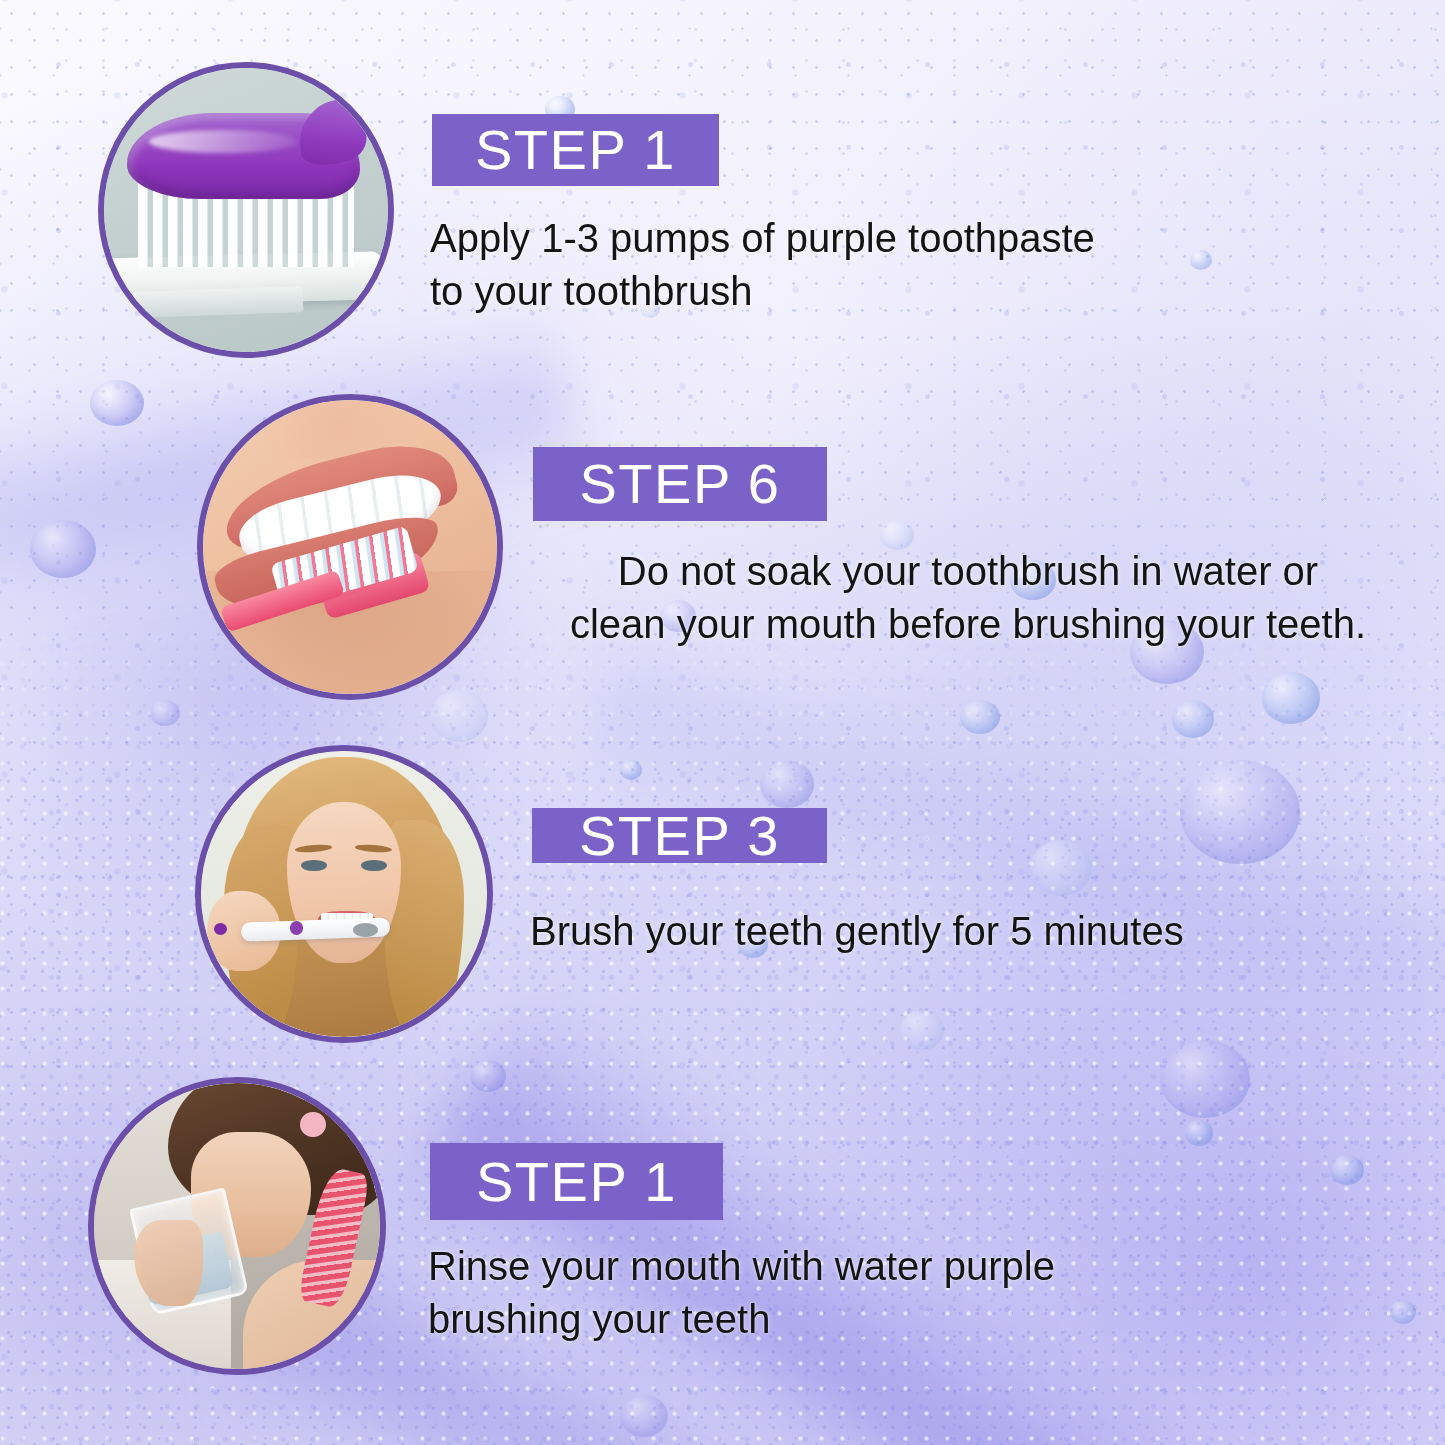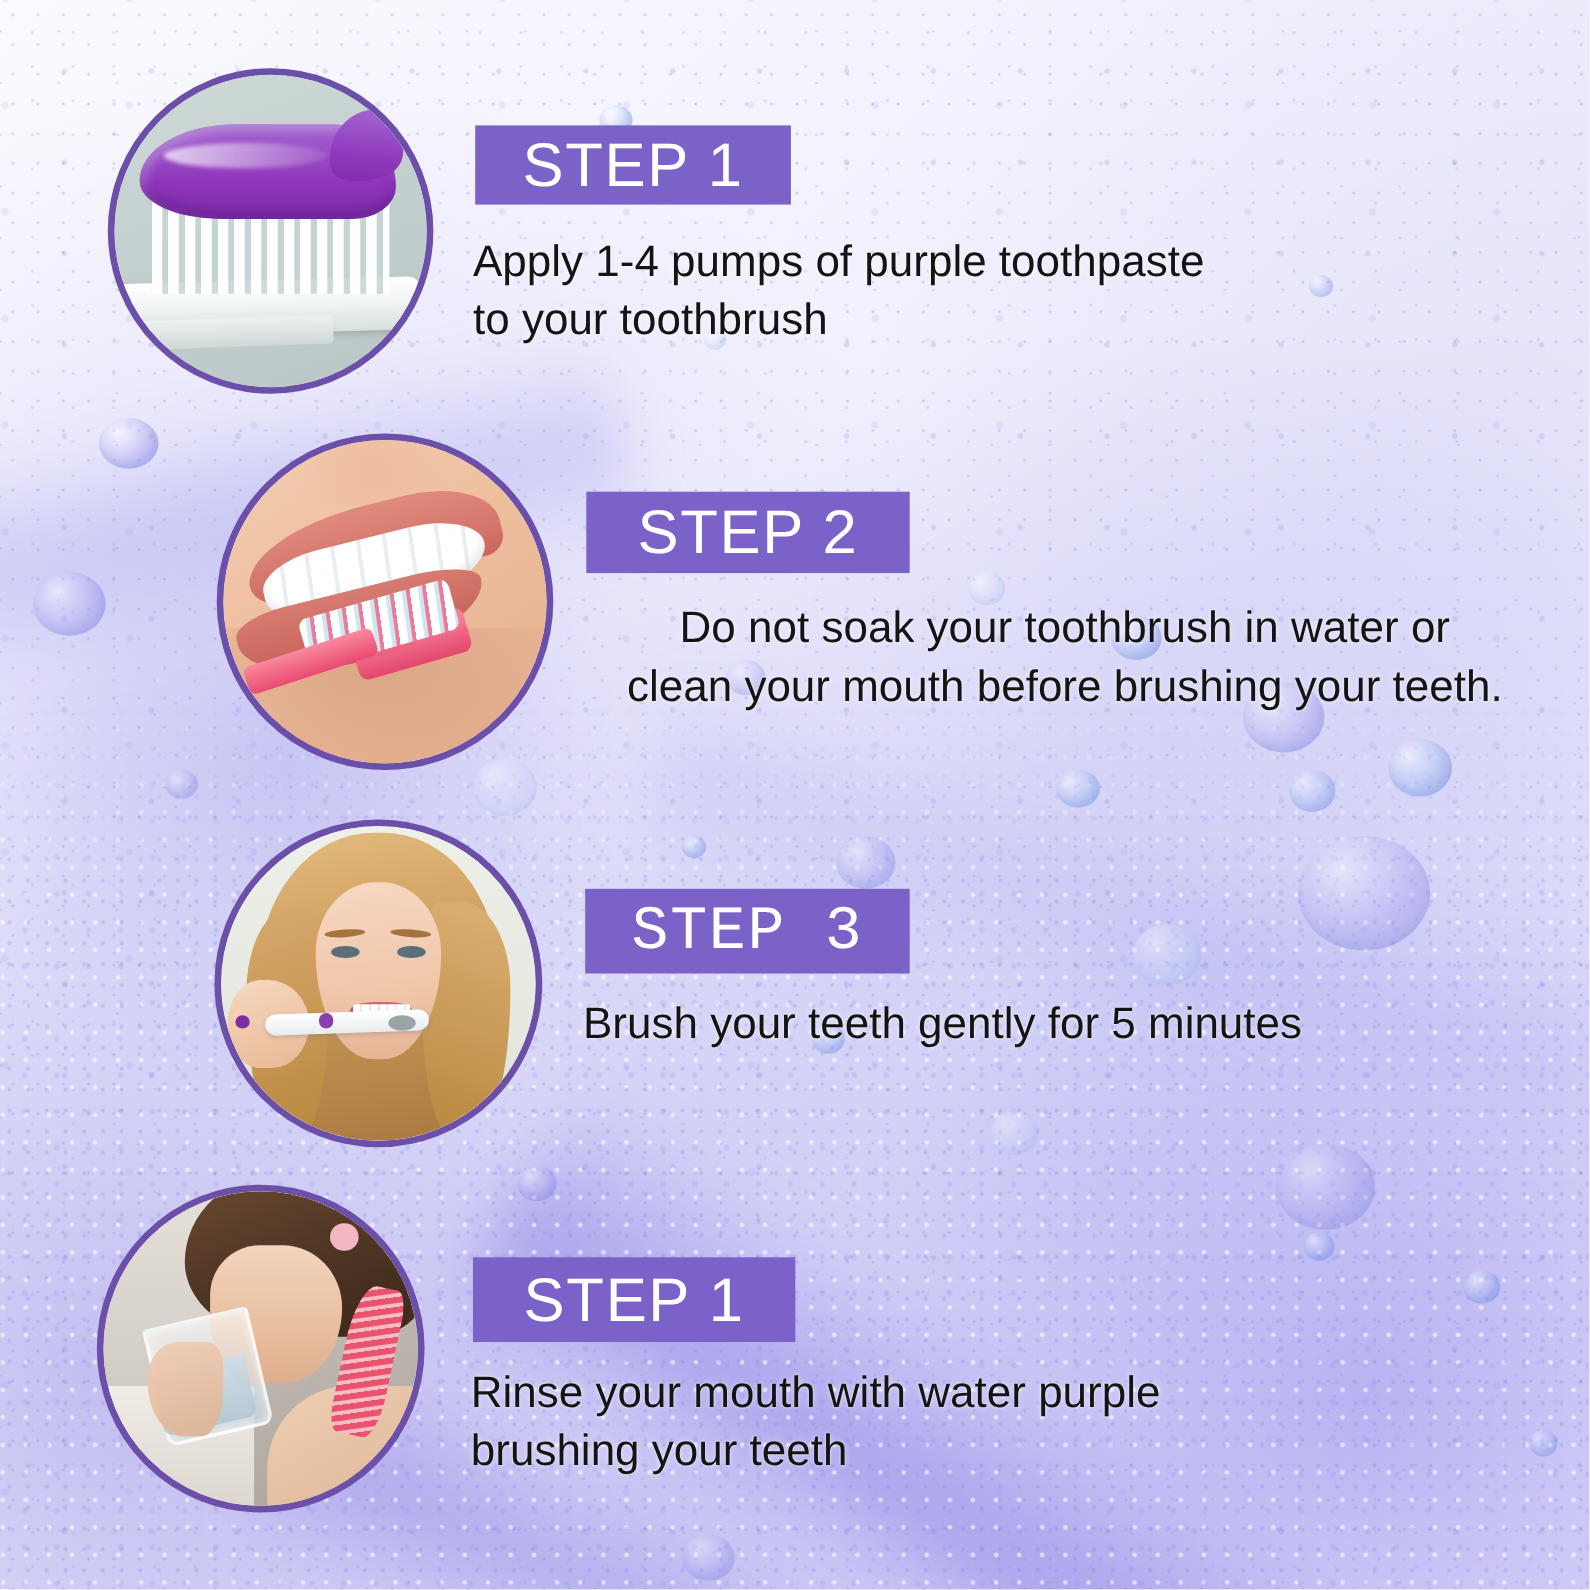--- a/index.html
+++ b/index.html
@@ -207,21 +207,21 @@
   #step-1-badge { left: 432px; top: 114px; width: 287px; height: 72px; }
   #step-1-body  { left: 430px; top: 212px; width: 740px; }
 
   
   #step-2-photo { left: 197px; top: 394px; width: 306px; height: 306px; }
   #step-2-badge { left: 533px; top: 447px; width: 294px; height: 74px; }
   #step-2-body  { left: 528px; top: 545px; width: 880px; text-align: center; }
 
   
   #step-3-photo { left: 195px; top: 745px; width: 298px; height: 298px; }
-  #step-3-badge { left: 532px; top: 808px; width: 295px; height: 77px; font-family: Liberation Mono, monospace; }
+  #step-3-badge { left: 532px; top: 808px; width: 295px; height: 55px; }
   #step-3-body  { left: 530px; top: 905px; width: 760px; }
 
   
   #step-4-photo { left: 88px;  top: 1077px; width: 298px; height: 298px; }
   #step-4-badge { left: 430px; top: 1143px; width: 293px; height: 77px; }
   #step-4-body  { left: 428px; top: 1240px; width: 700px; }
 
   
   #photo1-bg { position:absolute; inset:0; background: linear-gradient(160deg,#cfdad8 0%,#c3d0cf 45%,#b9c7c6 100%); }
   #photo1-handle {
@@ -425,40 +425,40 @@
         <div id="photo1-handle2"></div>
         <div id="photo1-bristles"></div>
         <div id="photo1-paste"></div>
         <div id="photo1-paste-tail"></div>
         <div id="photo1-paste-gloss"></div>
       </div>
     </div>
     <div class="badge" id="step-1-badge">
       <span class="badge-label">STEP 1</span>
     </div>
-    <div class="step-body" id="step-1-body">Apply 1-4 pumps of purple toothpaste
+    <div class="step-body" id="step-1-body">Apply 1-3 pumps of purple toothpaste
 to your toothbrush</div>
   </div>
 
   <div class="step">
     <div class="step-photo" id="step-2-photo">
       <div class="photo-inner">
         <div id="photo2-skin"></div>
         <div id="photo2-nose"></div>
         <div id="photo2-chinshadow"></div>
         <div id="photo2-lip-upper"></div>
         <div id="photo2-teeth"></div>
         <div id="photo2-lip-lower"></div>
         <div id="photo2-brush-body"></div>
         <div id="photo2-brush-head"></div>
         <div id="photo2-brush-handle"></div>
       </div>
     </div>
     <div class="badge" id="step-2-badge">
-      <span class="badge-label">STEP 2</span>
+      <span class="badge-label">STEP 6</span>
     </div>
     <div class="step-body" id="step-2-body">Do not soak your toothbrush in water or
 clean your mouth before brushing your teeth.</div>
   </div>
 
   <div class="step">
     <div class="step-photo" id="step-3-photo">
       <div class="photo-inner">
         <div id="photo3-bg"></div>
         <div id="photo3-hair"></div>

